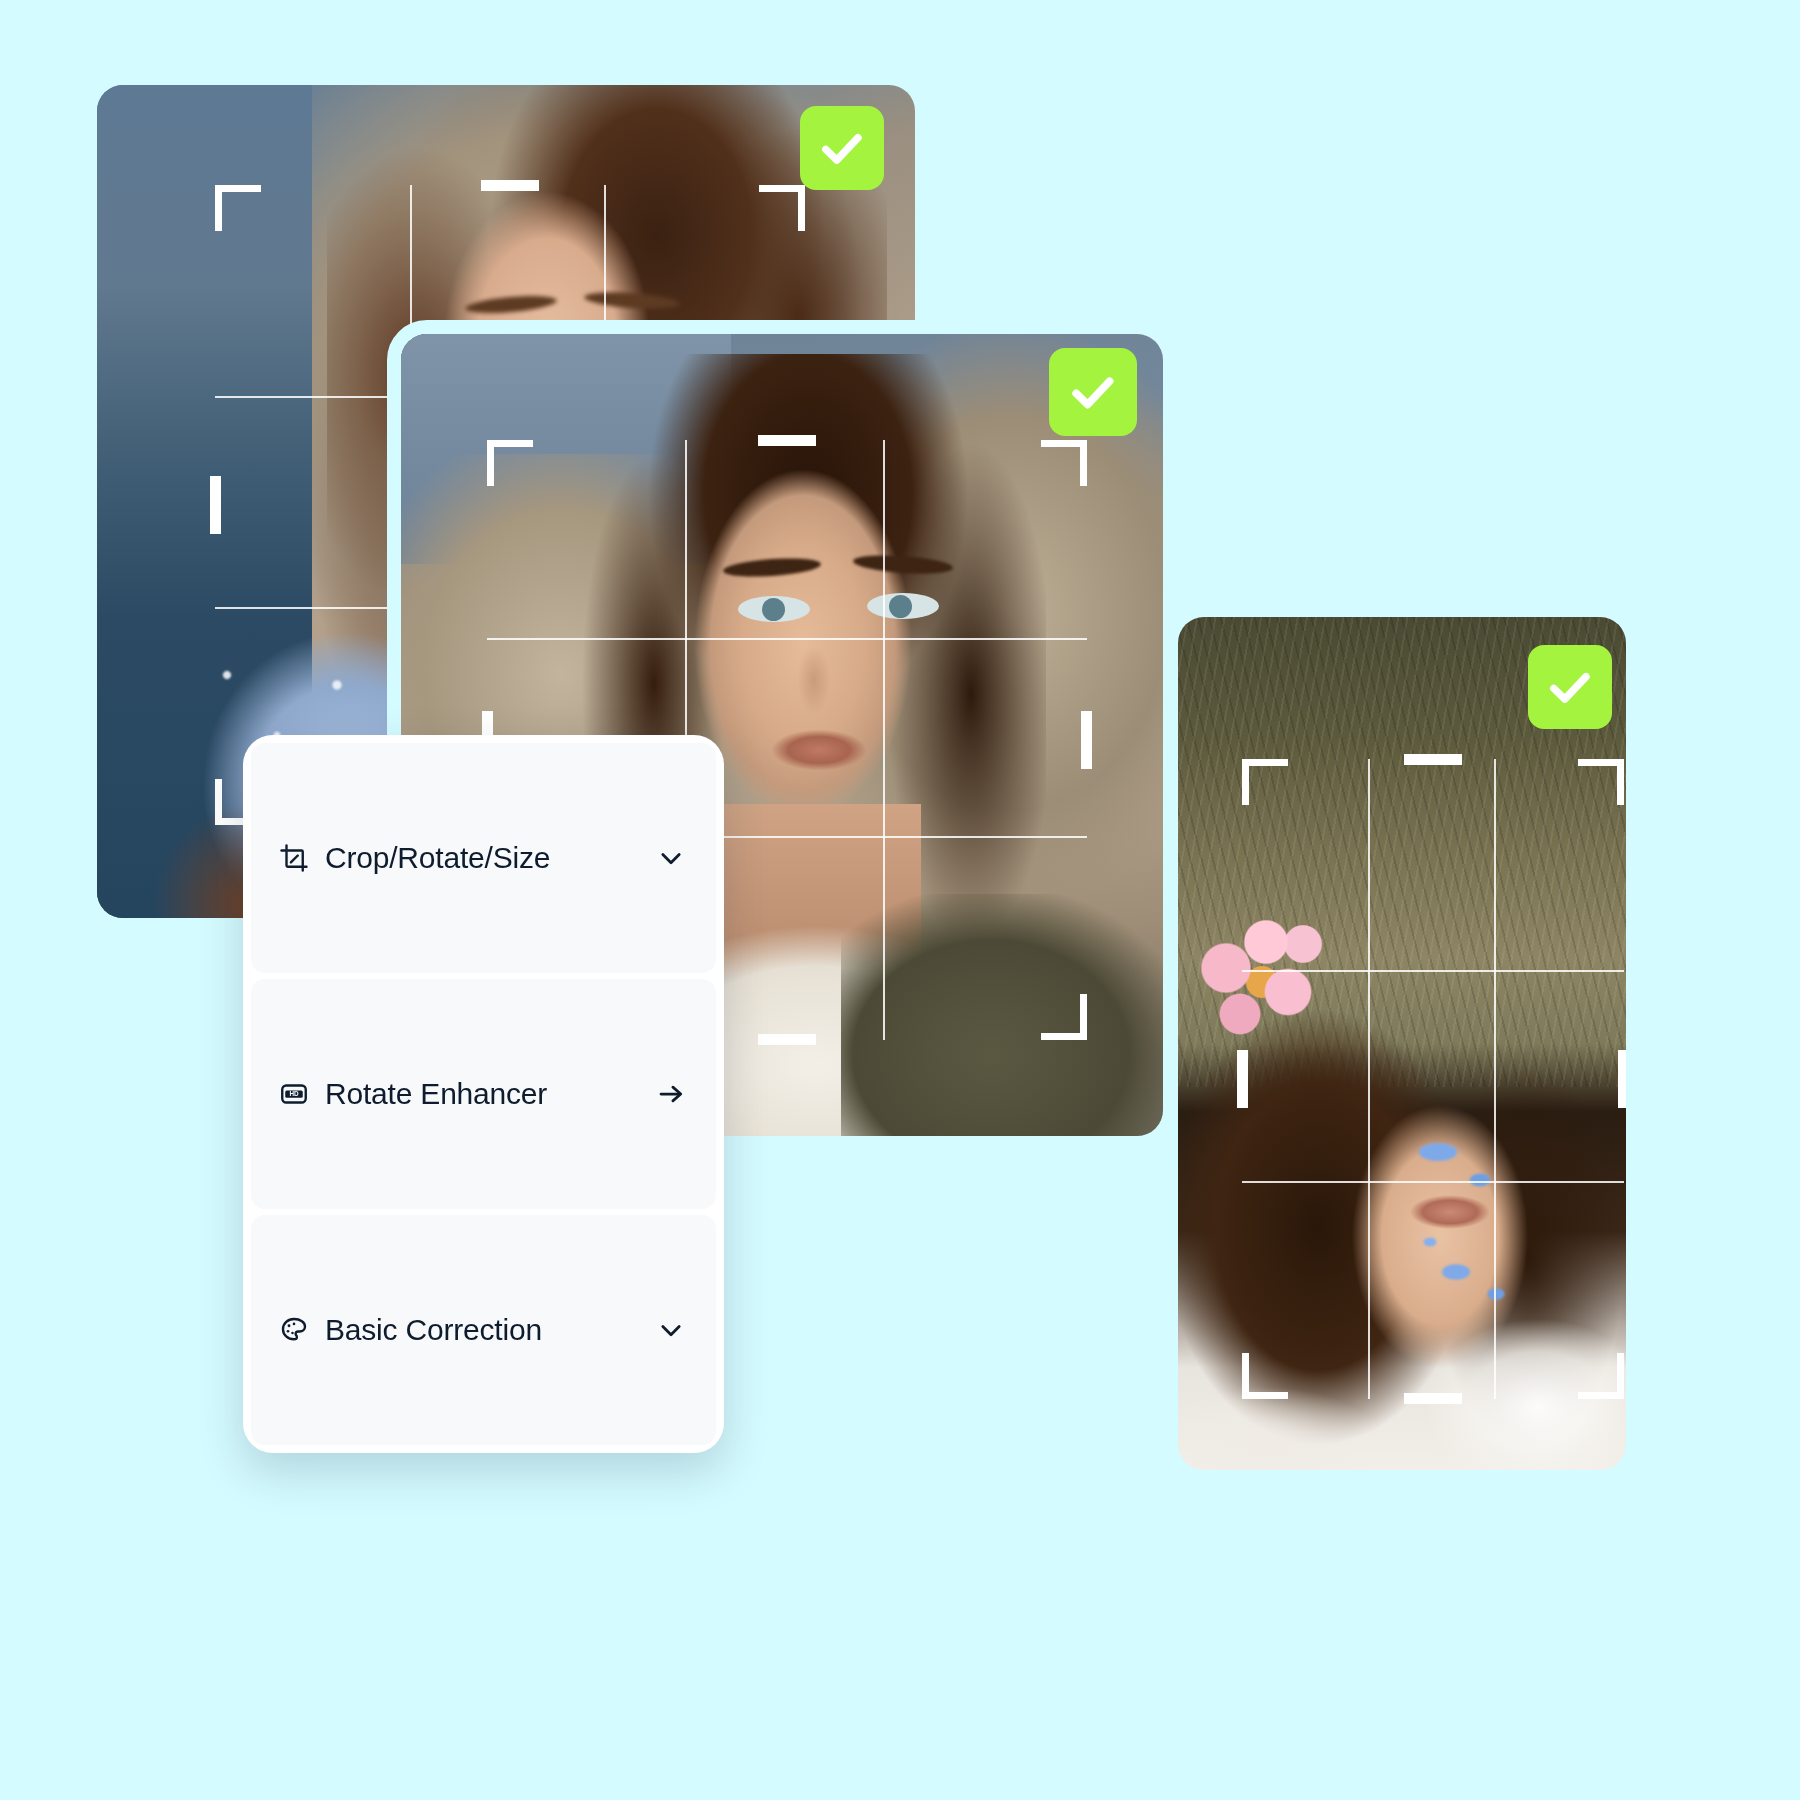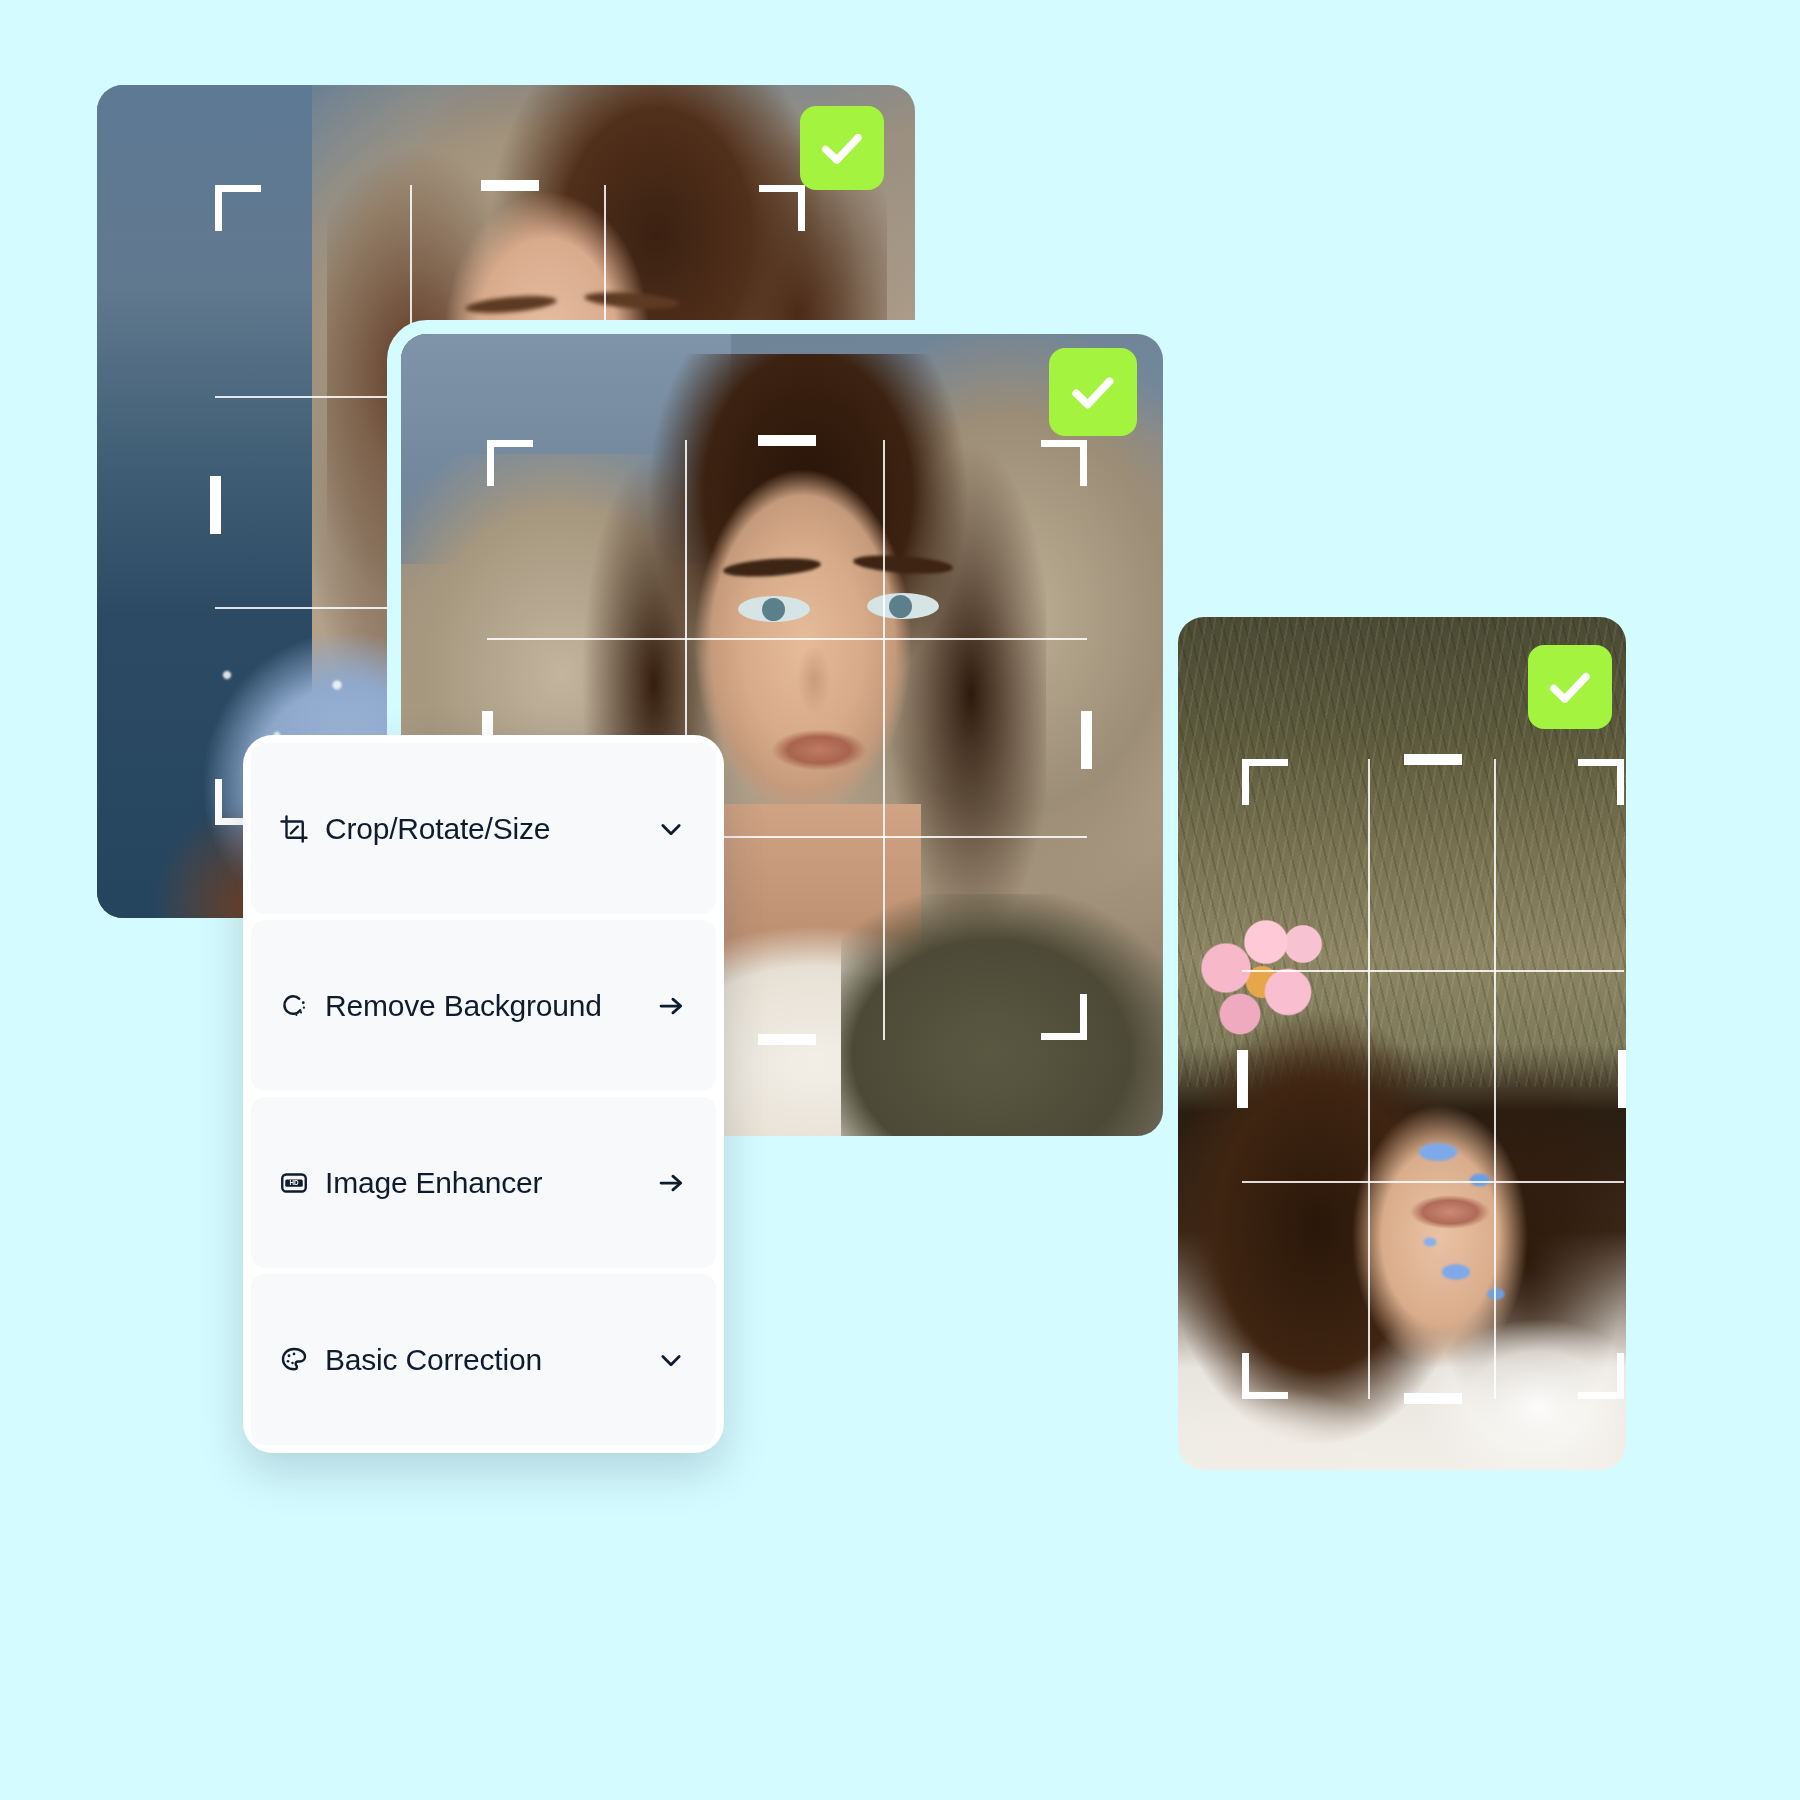--- a/index.html
+++ b/index.html
@@ -437,48 +437,30 @@
       </span>
       <span class="mi-label">Crop/Rotate/Size</span>
       <span class="mi-affordance">
         <svg width="28" height="28" viewBox="0 0 24 24" fill="none" stroke="#0F1C2E" stroke-width="2.4" stroke-linecap="round" stroke-linejoin="round">
           <path d="M5 9l7 7 7-7"></path>
         </svg>
       </span>
     </div>
 
 
-    <div class="menu-item">
-      <span class="mi-icon">
-        <svg width="30" height="30" viewBox="0 0 24 24" fill="none" stroke="#0F1C2E" stroke-width="2" stroke-linecap="round" stroke-linejoin="round">
-          <path d="M16.2 6.2A7 7 0 1 0 17 15.4"></path>
-          <circle cx="19.4" cy="9.3" r="1.1" fill="#0F1C2E" stroke="none"></circle>
-          <circle cx="19.9" cy="13.3" r=".9" fill="#0F1C2E" stroke="none"></circle>
-          <circle cx="17.6" cy="17.1" r=".85" fill="#0F1C2E" stroke="none"></circle>
-          <circle cx="13.9" cy="19.2" r=".8" fill="#0F1C2E" stroke="none"></circle>
-        </svg>
-      </span>
-      <span class="mi-label">Remove Background</span>
-      <span class="mi-affordance">
-        <svg width="30" height="30" viewBox="0 0 24 24" fill="none" stroke="#0F1C2E" stroke-width="2.2" stroke-linecap="round" stroke-linejoin="round">
-          <path d="M4 12h15"></path>
-            <path d="M13.5 6.5 19.8 12l-6.3 5.5"></path>
-        </svg>
-      </span>
-    </div>
 
     <div class="menu-item">
       <span class="mi-icon">
         <svg width="30" height="30" viewBox="0 0 24 24" fill="none">
           <rect x="2.6" y="5.2" width="18.8" height="13.6" rx="3.2" stroke="#0F1C2E" stroke-width="1.9"></rect>
           <rect x="5.0" y="9.2" width="14" height="5.8" rx="1.2" fill="#0F1C2E"></rect>
           <text x="12" y="13.9" font-family="Liberation Sans, sans-serif" font-size="5.1" font-weight="bold" fill="#ffffff" text-anchor="middle">HD</text>
         </svg>
       </span>
-      <span class="mi-label">Image Enhancer</span>
+      <span class="mi-label">Rotate Enhancer</span>
       <span class="mi-affordance">
         <svg width="30" height="30" viewBox="0 0 24 24" fill="none" stroke="#0F1C2E" stroke-width="2.2" stroke-linecap="round" stroke-linejoin="round">
           <path d="M4 12h15"></path>
             <path d="M13.5 6.5 19.8 12l-6.3 5.5"></path>
         </svg>
       </span>
     </div>
 
     <div class="menu-item">
       <span class="mi-icon">

